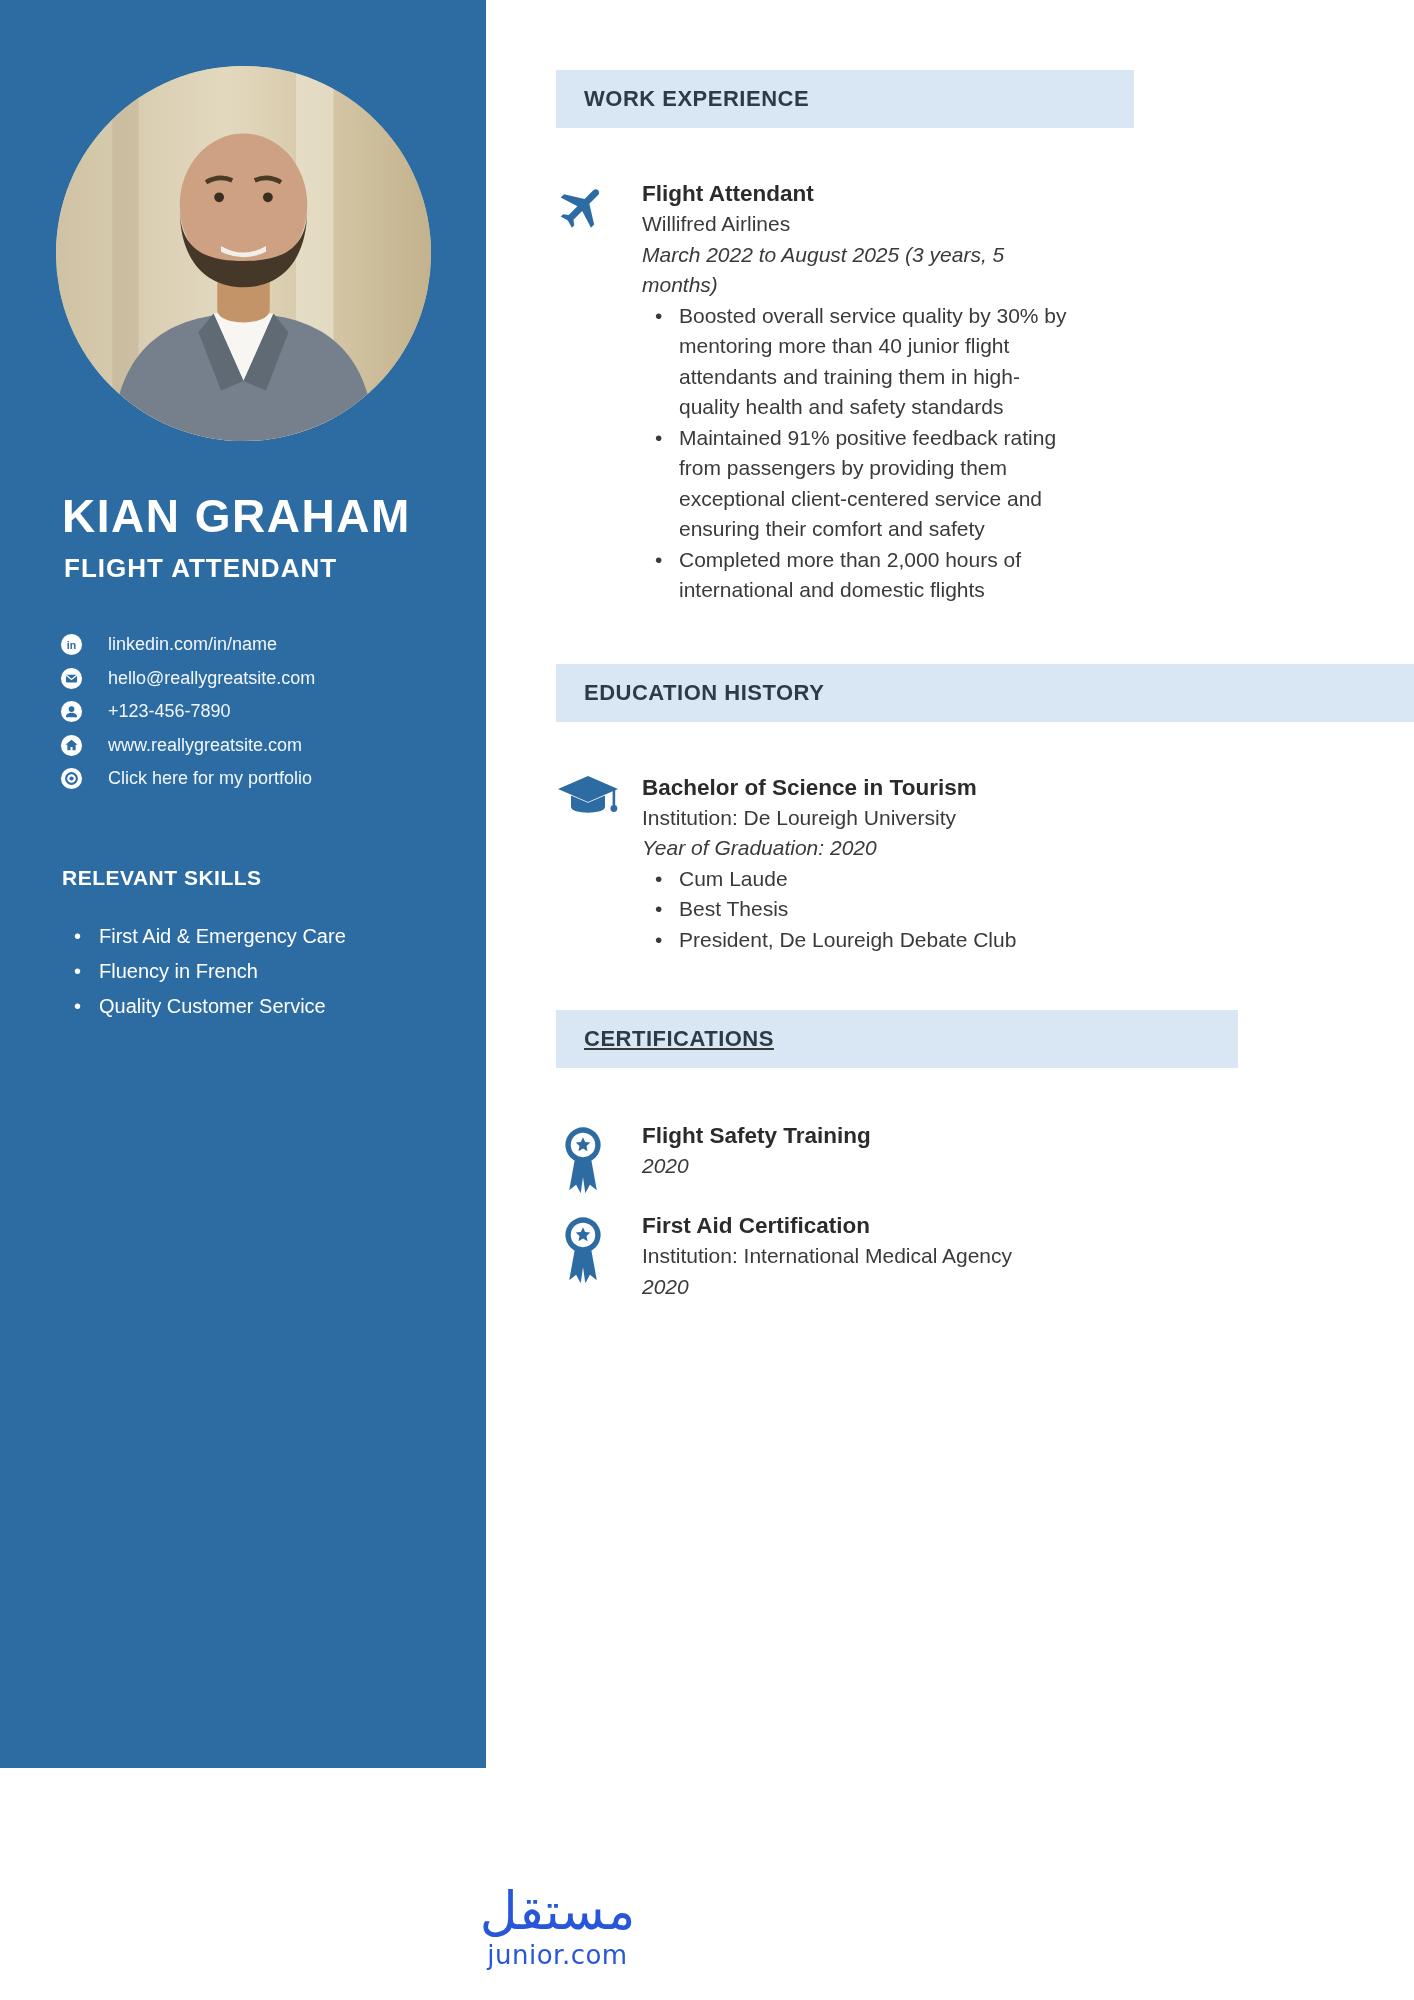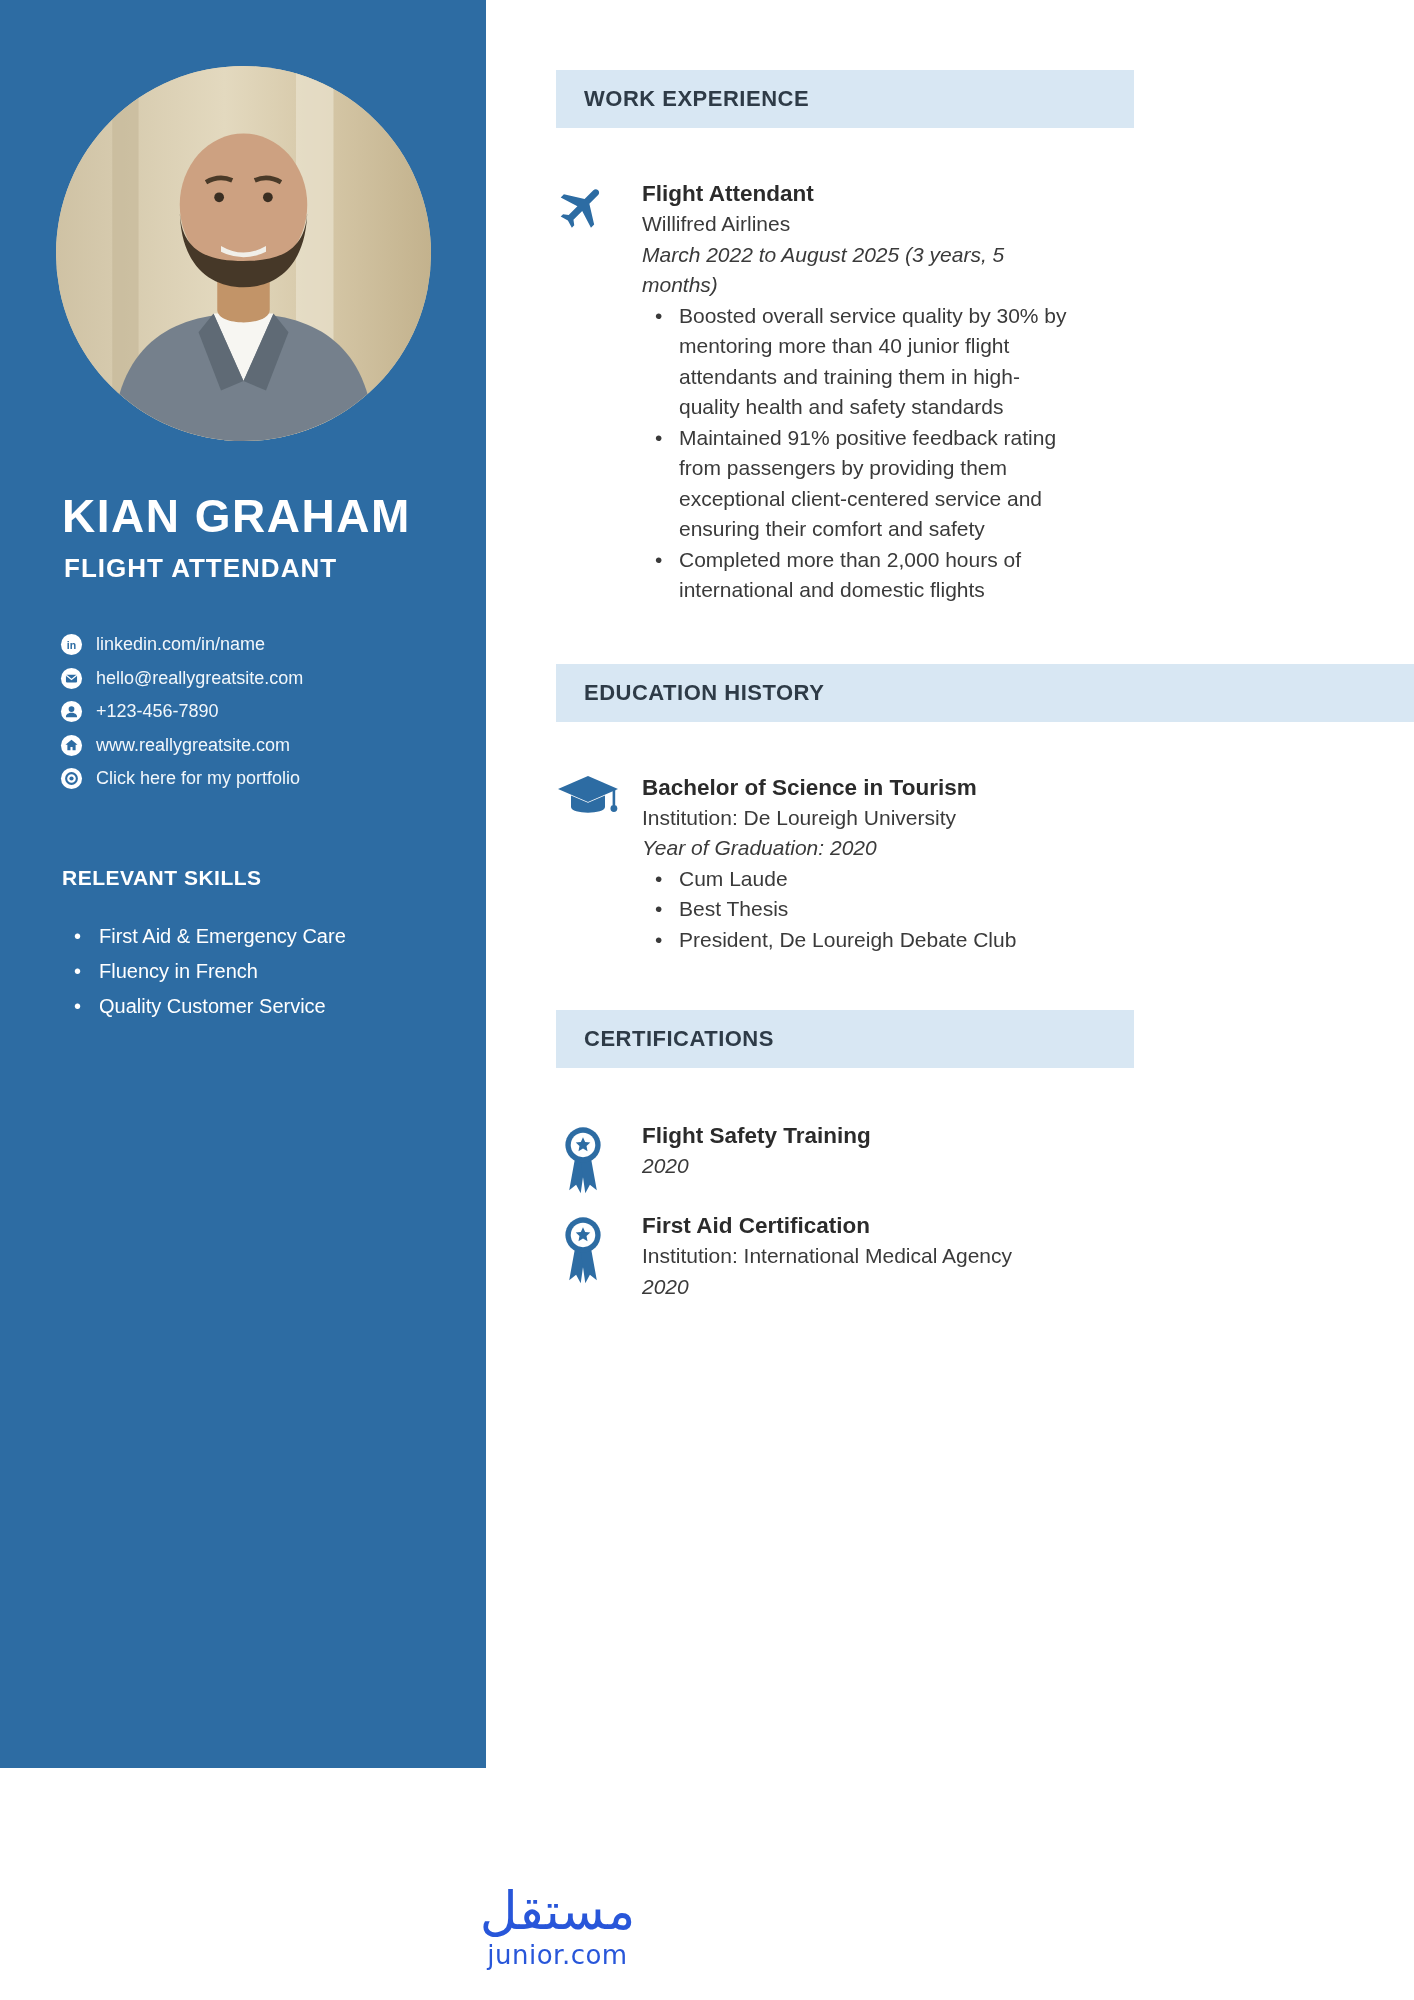--- a/index.html
+++ b/index.html
@@ -12,33 +12,33 @@
   
   .sidebar { position:absolute; top:0; left:0; width:486px; height:1768px; background:#2d6ca3; color:#ffffff; }
   .photo {
     position:absolute; top:66px; left:56px; width:375px; height:375px;
     border-radius:50%; overflow:hidden; background:#d9cdb2;
   }
   .photo svg { display:block; width:100%; height:100%; }
   .name { position:absolute; top:489px; left:62px; font-size:46px; font-weight:700; letter-spacing:1.5px; color:#ffffff; white-space:nowrap; }
   .role { position:absolute; top:553px; left:64px; font-size:26px; font-weight:700; letter-spacing:1px; color:#ffffff; white-space:nowrap; }
   .contacts { position:absolute; top:628px; left:60px; list-style:none; }
-  .contacts li { display:flex; align-items:center; gap:13px; height:33.5px; font-size:18px; color:#f2f7fb; }
+  .contacts li { display:flex; align-items:center; gap:25px; height:33.5px; font-size:18px; color:#f2f7fb; }
   .contacts svg { flex:0 0 auto; display:block; }
   .skills-head { position:absolute; top:866px; left:62px; font-size:21px; font-weight:700; letter-spacing:.5px; color:#ffffff; }
   .skills { position:absolute; top:924px; left:62px; list-style:none; font-size:20px; width:400px; }
   .skills li { position:relative; padding-left:37px; margin-bottom:11px; line-height:24px; }
   .skills li::before { content:"\2022"; position:absolute; left:12px; }
   
   .main { position:absolute; top:0; left:556px; width:882px; }
   .band { height:58px; background:#d8e7f3; display:flex; align-items:center; padding-left:28px; }
   .band span { font-size:22px; font-weight:700; letter-spacing:.5px; color:#2e3b47; }
   .band.work { margin-top:70px; width:578px; }
   .band.edu  { margin-top:58px; width:882px; }
-  .band.cert { margin-top:55px; width:578px; }
+  .band.cert { margin-top:55px; width:682px;text-decoration:underline; }
   .entry { display:flex; align-items:flex-start; margin-top:50px; }
   .icon-col { width:86px; flex:0 0 86px; padding-top:2px; }
   .icon-col svg { display:block; }
   .rot45 { transform:rotate(45deg); }
   .body { width:432px; font-size:21px; line-height:30.5px; color:#3a3a3a; }
   .etitle { font-size:22.5px; font-weight:700; color:#2b2b2b; line-height:31px; }
   .italic { font-style:italic; }
   .blist { list-style:none; }
   .blist li { position:relative; padding-left:37px; }
   .blist li::before { content:"\2022"; position:absolute; left:13px; }

